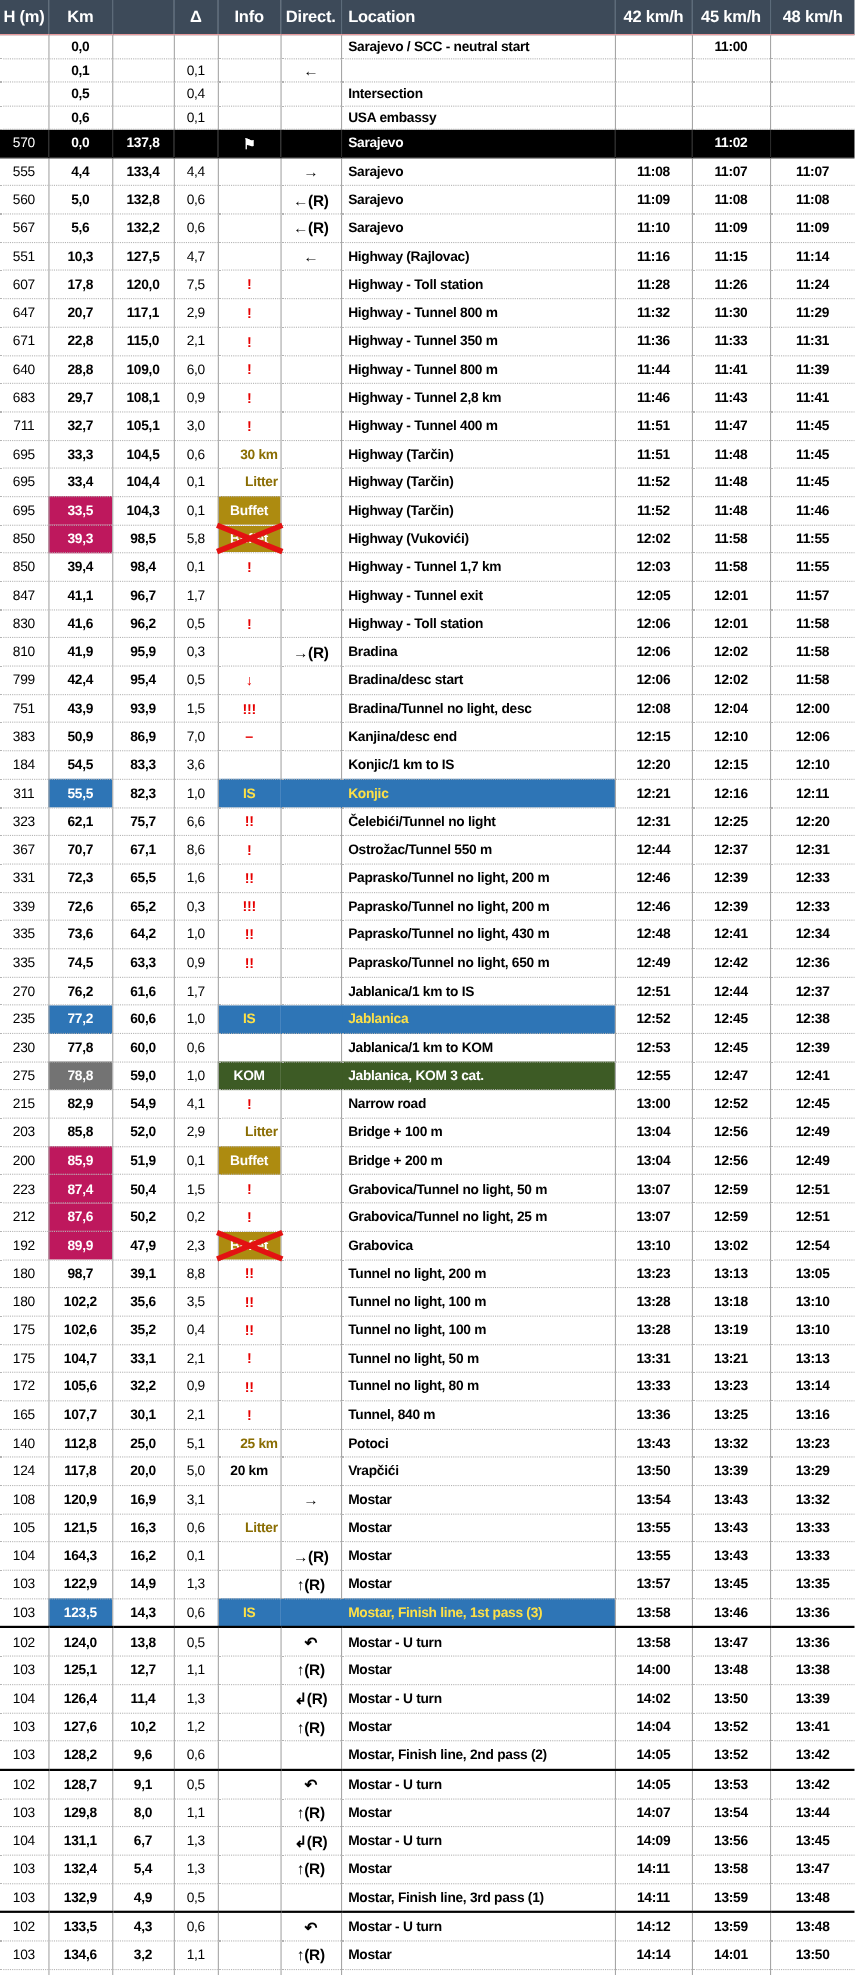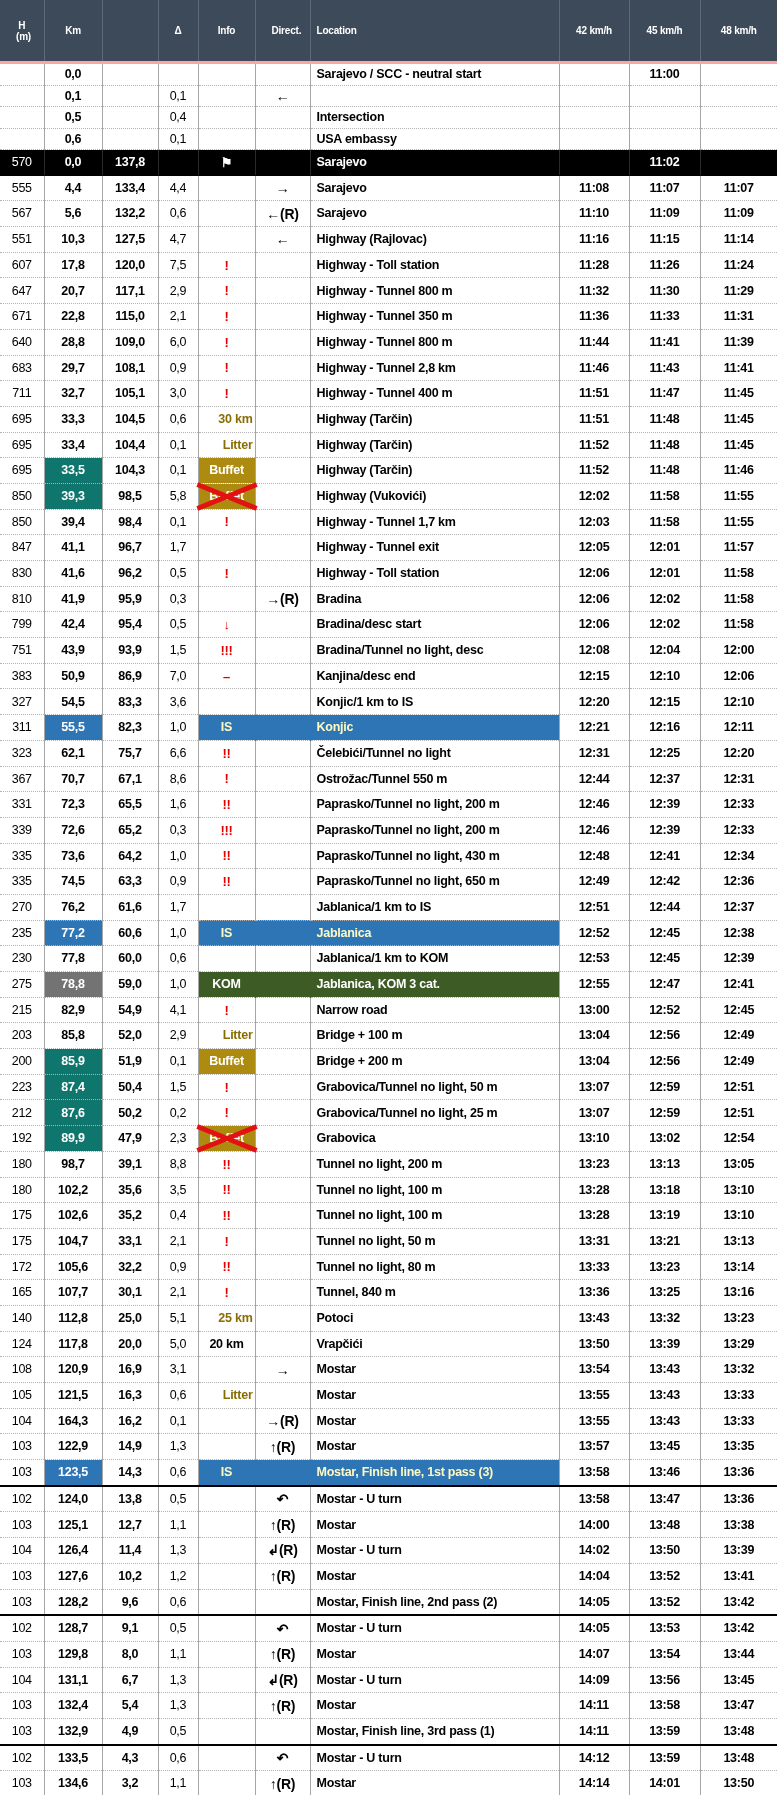--- a/index.html
+++ b/index.html
@@ -2,52 +2,52 @@
 <html><head>
 <meta charset="utf-8">
 <style>
   html,body{margin:0;padding:0;background:#fff;}
   body{width:777px;font-family:"Liberation Sans",sans-serif;}
   table{border-collapse:collapse;table-layout:fixed;width:777px;}
   col.c-h{width:44px}col.c-km{width:58px}col.c-togo{width:56px}col.c-delta{width:40px}
   col.c-info{width:57px}col.c-dir{width:55px}col.c-loc{width:249px}
   col.c-t42{width:70px}col.c-t45{width:71px}col.c-t48{width:77px}
   thead th{
-    background:#3d4a59;color:#fff;font-weight:bold;font-size:10px;height:29px;
-    border-right:1px solid #5c6b7a;border-bottom:3px solid #fca5a5;text-align:center;
-    letter-spacing:-0.2px;padding:16px;
+    background:#3d4a59;color:#fff;font-weight:bold;font-size:15px;height:29px;
+    border-right:1px solid #5c6b7a;border-bottom:1px solid #fca5a5;text-align:center;
+    letter-spacing:-0.2px;padding:1px;
   }
   thead th.loc{text-align:left;padding-left:6px;}
   thead th:last-child{border-right:none;}
   tbody td{
     height:24.7px;padding:0 2px;font-size:12.5px;letter-spacing:-0.25px;line-height:1;
     border-right:1px solid #a6a6a6;border-bottom:1px dotted #b3b3b3;
     text-align:center;color:#000;white-space:nowrap;overflow:visible;
   }
   tbody tr:nth-child(-n+4) td{height:20.5px;}
   tbody td:last-child{border-right:none;}
   td.h{font-weight:normal;}
   td.km,td.togo,td.info,td.dir,td.loc,td.t42,td.t45,td.t48{font-weight:bold;}
   td.delta{font-weight:normal;}
   td.loc{text-align:left;padding-left:6px;}
   td.dir{font-size:14px;}
   
   td.info.red{color:#e60000;font-size:13px;}
   td.info.olive{color:#8a6d03;text-align:right;}
   td.info.gold,td.info.goldx{background:#ad8b10;color:#fff;}
-  td.km.gold{background:#0f766e;color:#fff;}
+  td.km.gold{background:#be185d;color:#fff;}
   td.info.goldx{position:relative;}
   td.info.goldx::before,td.info.goldx::after{
     content:"";position:absolute;left:-4px;right:-4px;top:50%;margin-top:-2.5px;height:5px;background:#e31212;
   }
   td.info.goldx::before{transform:rotate(22deg);}
   td.info.goldx::after{transform:rotate(-22deg);}
   
   tr.is td.km{background:#2e75b6;color:#fff;}
-  tr.is td.info,tr.is td.dir,tr.is td.loc{background:#2e75b6;color:#fef9c3;margin-left:24px;}
+  tr.is td.info,tr.is td.dir,tr.is td.loc{background:#2e75b6;color:#fde047;margin-left:24px;}
   tr.is td.info,tr.is td.dir{border-right-color:#2e75b6;}
   
   tr.kom td.km{background:#737373;color:#fff;}
   tr.kom td.info,tr.kom td.dir,tr.kom td.loc{background:#3d5b25;color:#fff;}
   tr.kom td.info,tr.kom td.dir{border-right-color:#3d5b25;}
   
   tr.black td{background:#000;color:#fff;border-right-color:#2a2a2a;border-bottom:1px solid #000;margin-top:19px;}
   tr.black td.info{color:#fff;font-size:13px;}
   
   tr.thick td{border-bottom:2.5px solid #000;}
@@ -149,20 +149,32 @@
         <td class="togo">133,4</td>
         <td class="delta">4,4</td>
         <td class="info"></td>
         <td class="dir">→</td>
         <td class="loc">Sarajevo</td>
         <td class="t42">11:08</td>
         <td class="t45">11:07</td>
         <td class="t48">11:07</td>
       </tr>
       <tr>
+        <td class="h">560</td>
+        <td class="km">5,0</td>
+        <td class="togo">132,8</td>
+        <td class="delta">0,6</td>
+        <td class="info"></td>
+        <td class="dir">←(R)</td>
+        <td class="loc">Sarajevo</td>
+        <td class="t42">11:09</td>
+        <td class="t45">11:08</td>
+        <td class="t48">11:08</td>
+      </tr>
+      <tr>
         <td class="h">567</td>
         <td class="km">5,6</td>
         <td class="togo">132,2</td>
         <td class="delta">0,6</td>
         <td class="info"></td>
         <td class="dir">←(R)</td>
         <td class="loc">Sarajevo</td>
         <td class="t42">11:10</td>
         <td class="t45">11:09</td>
         <td class="t48">11:09</td>
@@ -377,21 +389,21 @@
         <td class="togo">86,9</td>
         <td class="delta">7,0</td>
         <td class="info red">–</td>
         <td class="dir"></td>
         <td class="loc">Kanjina/desc end</td>
         <td class="t42">12:15</td>
         <td class="t45">12:10</td>
         <td class="t48">12:06</td>
       </tr>
       <tr>
-        <td class="h">327</td>
+        <td class="h">184</td>
         <td class="km">54,5</td>
         <td class="togo">83,3</td>
         <td class="delta">3,6</td>
         <td class="info"></td>
         <td class="dir"></td>
         <td class="loc">Konjic/1 km to IS</td>
         <td class="t42">12:20</td>
         <td class="t45">12:15</td>
         <td class="t48">12:10</td>
       </tr>

